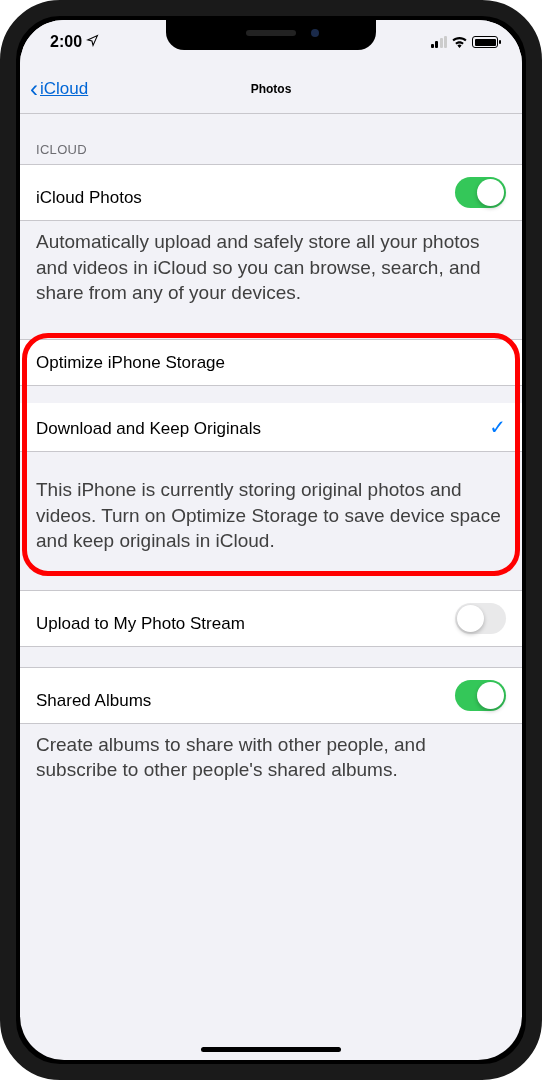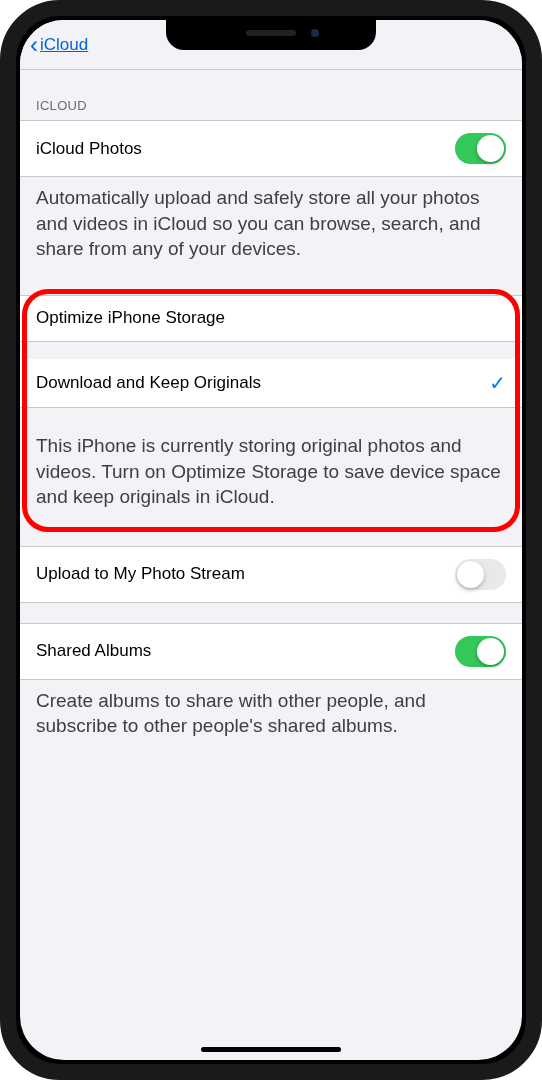--- a/index.html
+++ b/index.html
@@ -108,21 +108,21 @@
       font-size: 13px;
       color: #6d6d72;
       padding: 28px 16px 7px;
       text-transform: uppercase;
       letter-spacing: 0.3px;
     }
     .cell {
       background: #fff;
       padding: 12px 16px;
       display: flex;
-      align-items: center;
+      align-items: flex-end;
       justify-content: space-between;
       font-size: 17px;
       color: #000;
       border-top: 0.5px solid #c8c7cc;
       border-bottom: 0.5px solid #c8c7cc;
       min-height: 47px;
     }
     .cell + .cell { border-top: none; }
     .footer-text {
       font-size: 19px;
@@ -192,20 +192,46 @@
 
 <div class="side-btn btn-left1"></div>
 <div class="side-btn btn-left2"></div>
 <div class="side-btn btn-left3"></div>
 <div class="side-btn btn-right"></div>
 
 <div class="phone-frame">
   <div class="phone-inner">
     <div class="notch"></div>
 
+    <div class="status-bar">
+      <div class="status-left">
+        <span>2:00</span>
+        <span class="loc-arrow">
+          <svg width="13" height="13" viewBox="0 0 24 24">
+              <path fill="none" stroke="#000" stroke-width="2" d="M3 11 L21 3 L13 21 L11 13 Z"></path>
+            </svg>
+        </span>
+      </div>
+      <div class="status-right">
+        <div class="signal">
+            <span></span>
+            <span></span>
+            <span></span>
+            <span></span>
+          </div>
+        <span class="wifi">
+          <svg width="17" height="13" viewBox="0 0 24 18">
+              <path fill="#000" d="M12 18l-3-3.5c1.7-1.6 4.3-1.6 6 0L12 18zm-6-7c3.3-3.2 8.7-3.2 12 0l-2 2.3c-2.2-2.1-5.8-2.1-8 0L6 11zm-4-4.6C7 1.4 17 1.4 22 6.4l-2 2.3C16 4.9 8 4.9 4 8.7L2 6.4z"></path>
+            </svg>
+        </span>
+        <div class="battery">
+            <div class="battery-fill"></div>
+          </div>
+      </div>
+    </div>
 
     <div class="nav-bar">
       <div class="back-btn">
         <span class="back-chevron">‹</span>
         <span class="back-label">iCloud</span>
       </div>
       <div class="nav-title">Photos</div>
     </div>
 
     <div class="content">

